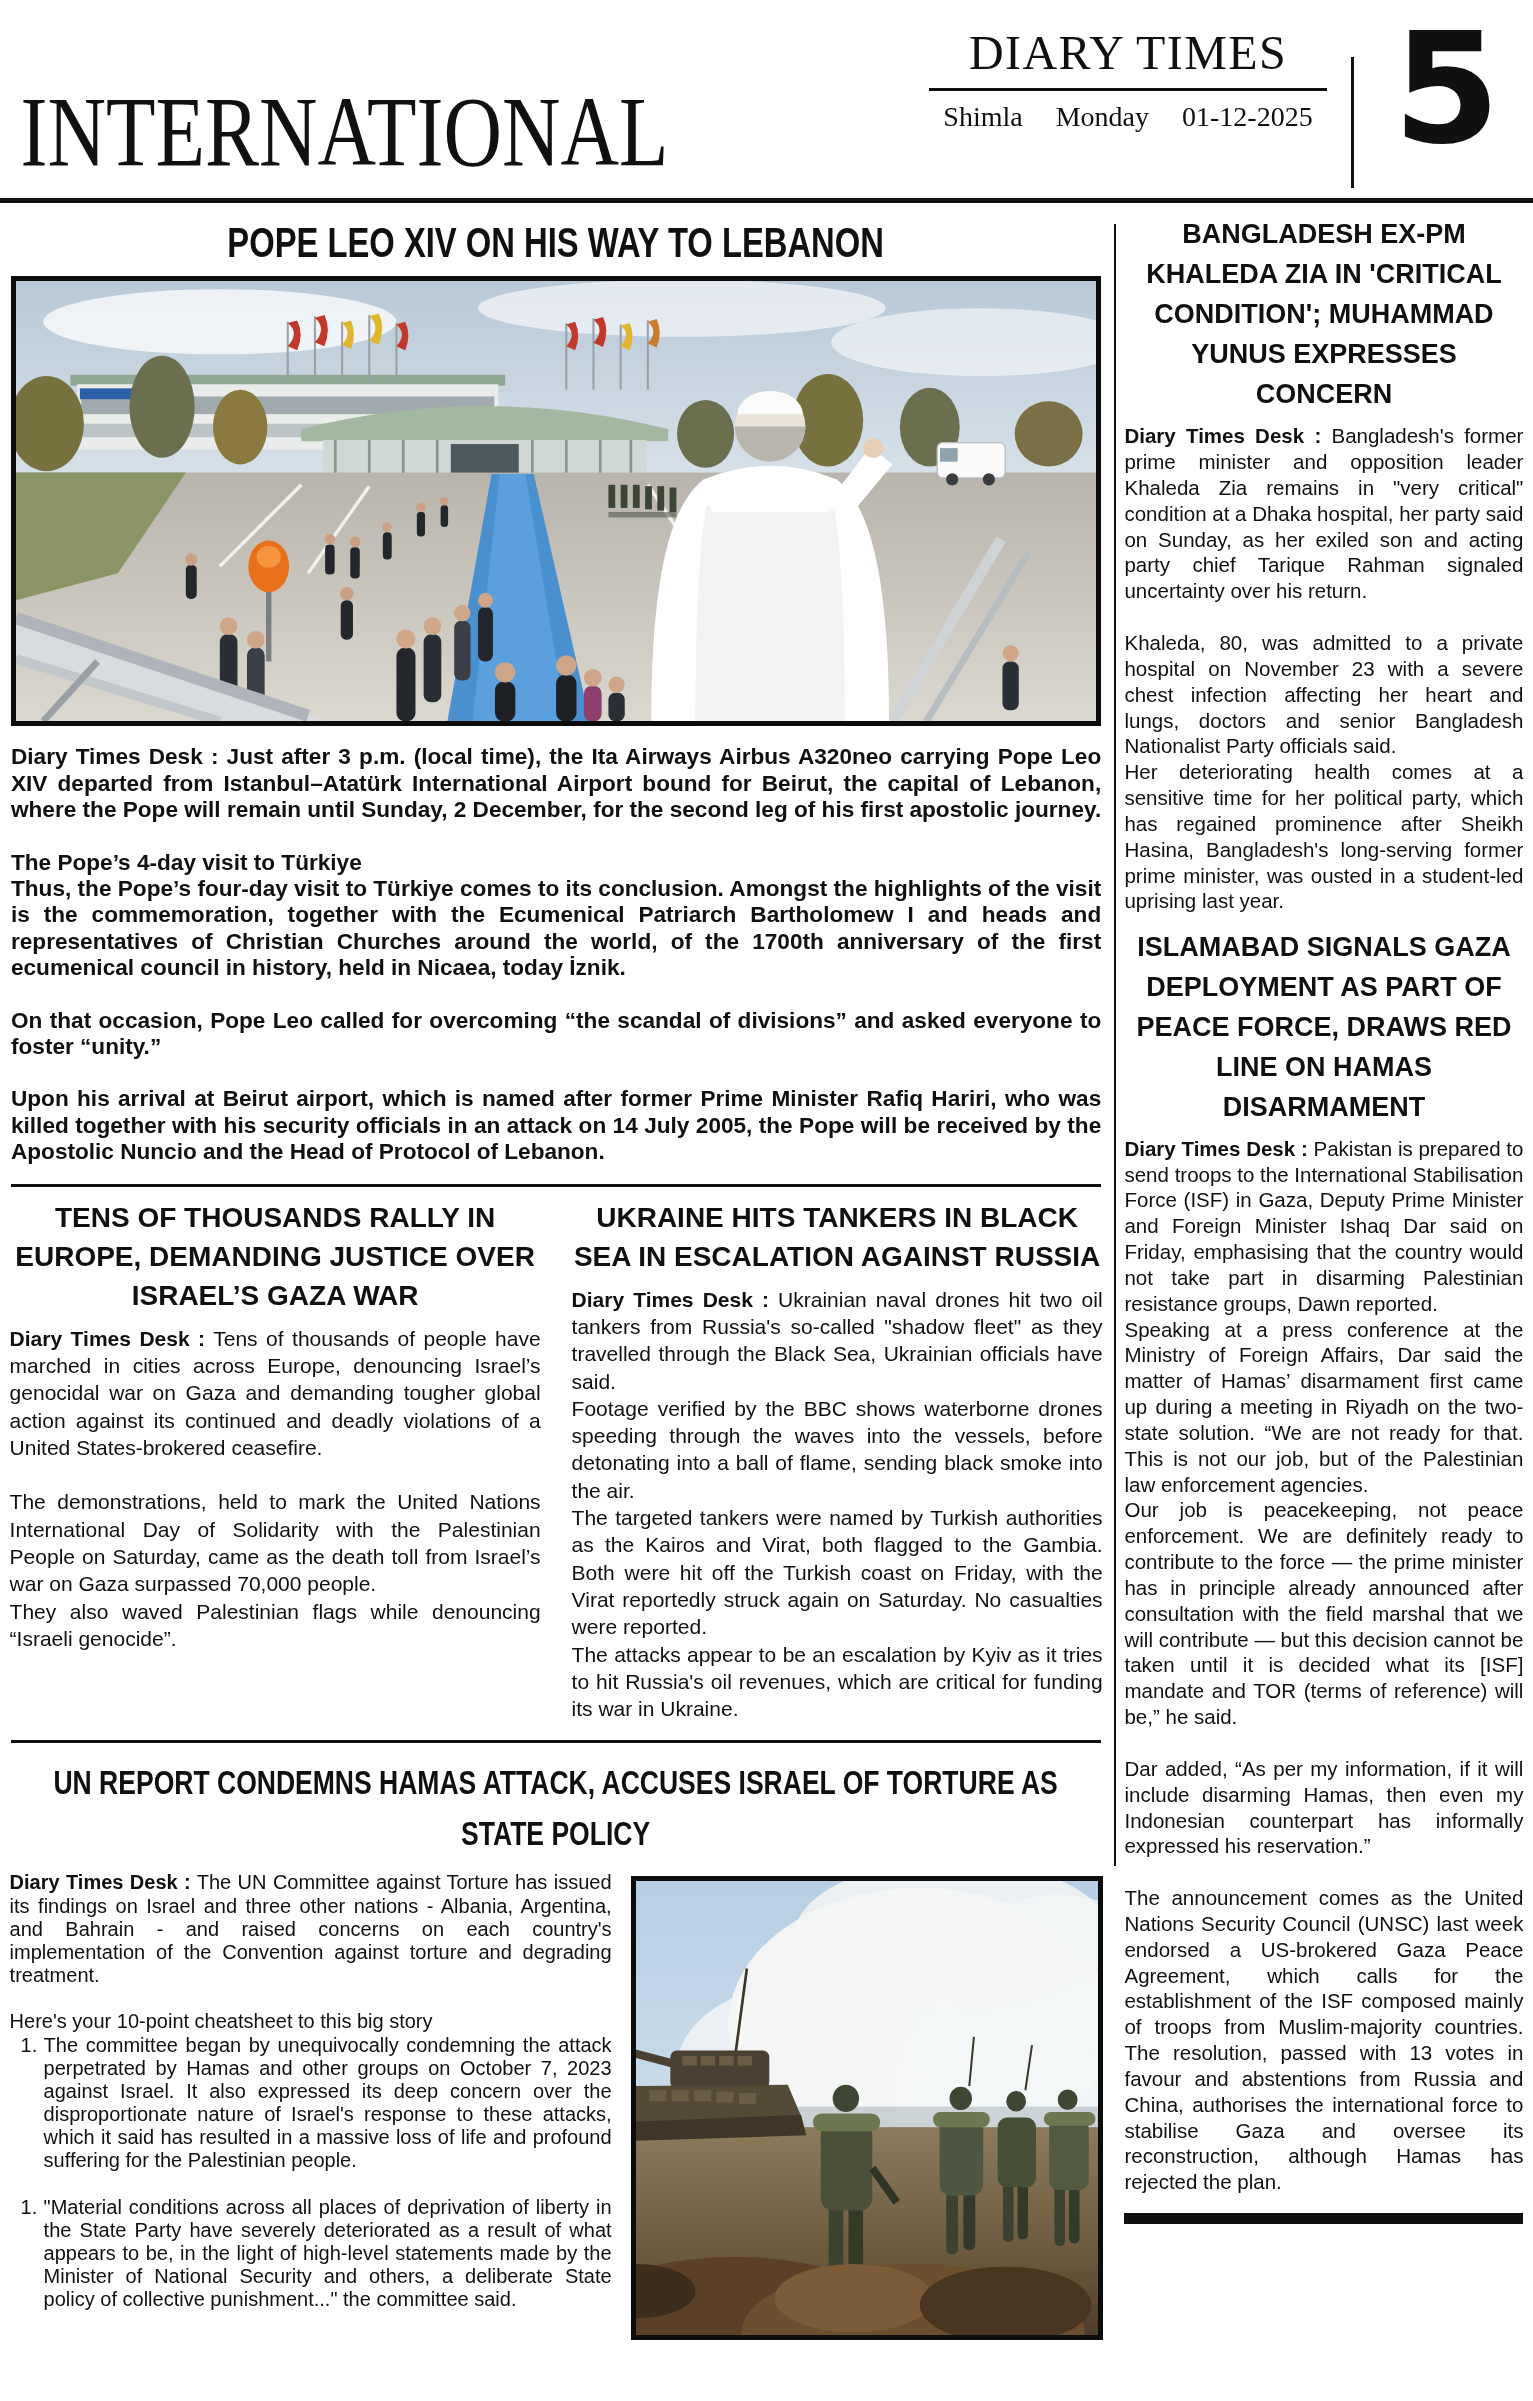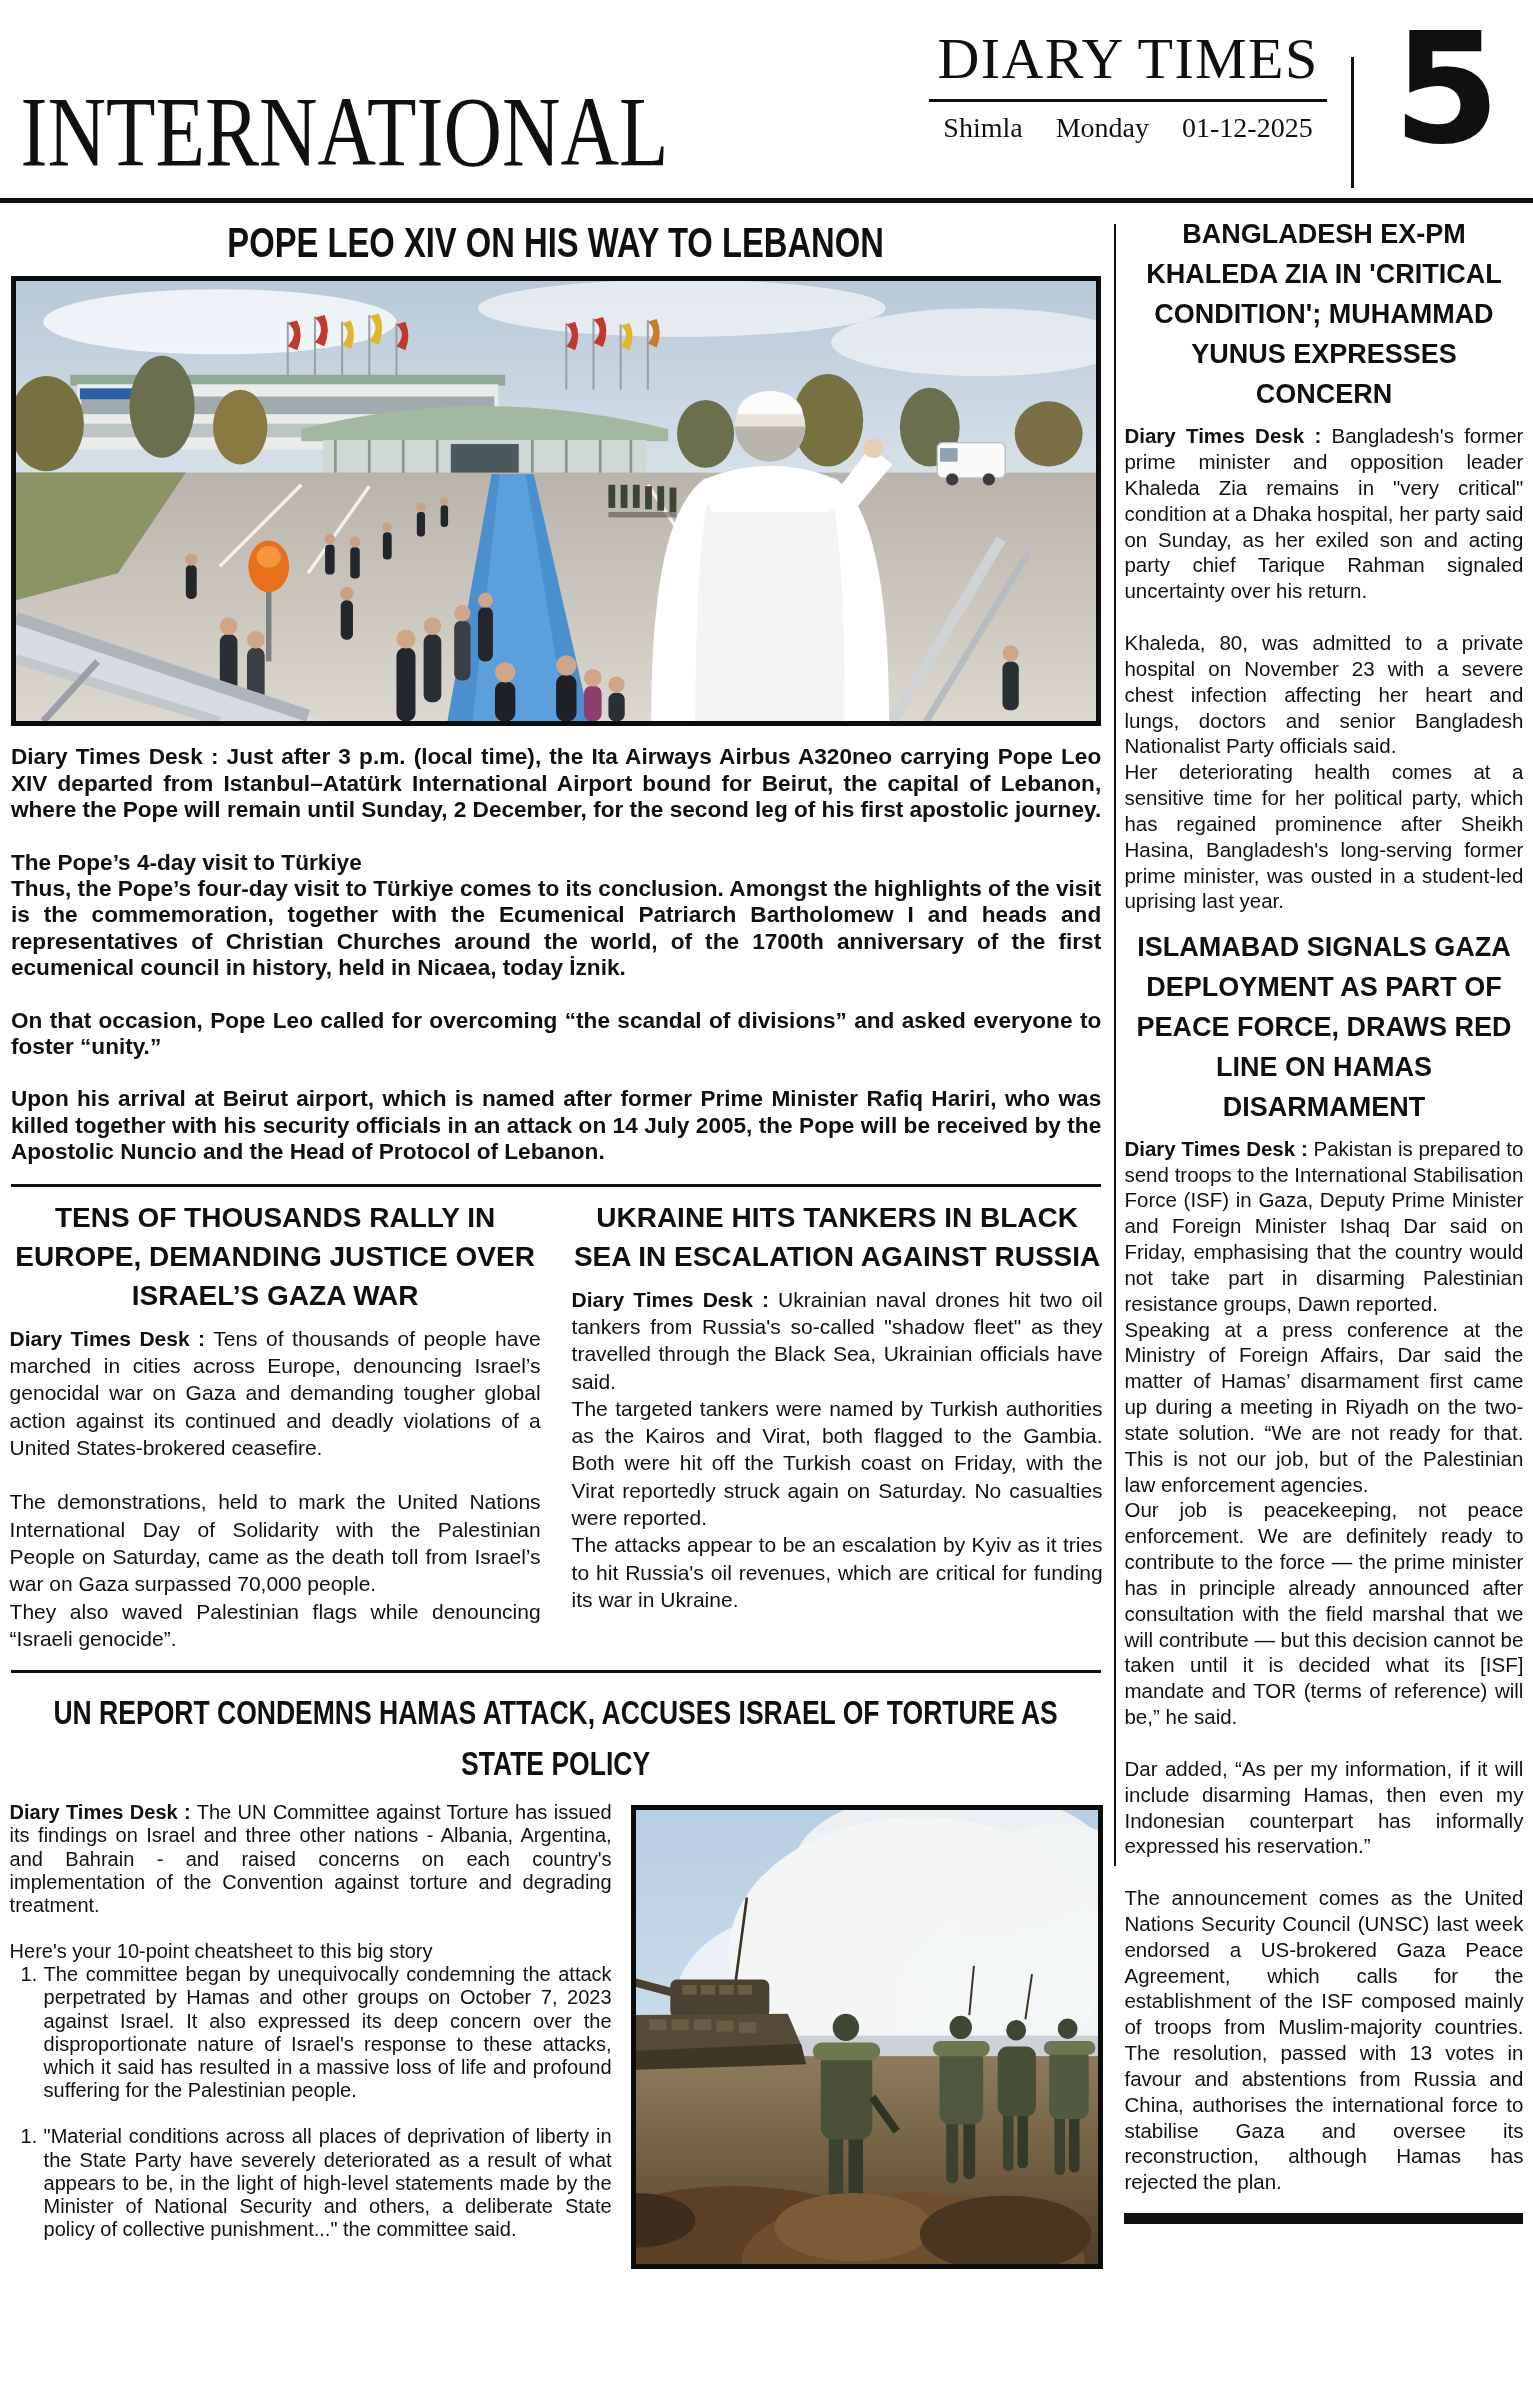--- a/index.html
+++ b/index.html
@@ -3,21 +3,21 @@
 <meta charset="utf-8">
 <style>
   html,body{margin:0;padding:0;background:#e9e9e9;}
   .page{position:relative;width:1533px;height:2401px;background:#ffffff;color:#101010;
         font-family:"Liberation Sans",sans-serif;overflow:hidden;margin:0 auto;}
   
   .hdr{position:relative;height:198px;border-bottom:5.5px solid #101010;}
   .section-title{position:absolute;left:20.5px;bottom:16.4px;font-family:"Liberation Serif",serif;
         font-weight:400;font-size:81px;line-height:1;transform:scaleY(1.22);transform-origin:left bottom;}
   .mast{position:absolute;left:929px;top:27px;width:398px;text-align:center;}
-  .brand{font-family:"Liberation Serif",serif;font-size:58px;line-height:1.1;letter-spacing:1.4px;white-space:nowrap;}
+  .brand{font-family:"Liberation Serif",serif;font-size:48px;line-height:1.1;letter-spacing:1.4px;white-space:nowrap;}
   .brand-rule{border-top:3.4px solid #101010;margin-top:8.2px;}
   .dateline{margin-top:9.6px;font-family:"Liberation Serif",serif;font-size:28px;display:flex;justify-content:center;gap:33px;white-space:nowrap;}
   .hdr-vline{position:absolute;left:1351px;top:57px;width:2.7px;height:131px;background:#101010;}
   .pageno{position:absolute;right:18px;top:4.1px;width:137px;text-align:center;
         font-size:154px;line-height:1.1;font-weight:800;font-family:"DejaVu Sans",sans-serif;}
   
   .content{display:flex;align-items:stretch;padding:0 9.6px;height:1697px;}
   .main{width:1093px;display:flex;flex-direction:column;min-width:0;}
   .vdiv{width:2.7px;background:#101010;margin:20.5px 8.2px 34px 11px;}
   .side{flex:1;min-width:0;padding-top:5.5px;}
@@ -278,20 +278,21 @@
           <div class="body-l">
             <p><strong class="byline">Diary Times Desk :</strong> <span>Tens of thousands of people have marched in cities across Europe, denouncing Israel’s genocidal war on Gaza and demanding tougher global action against its continued and deadly violations of a United States-brokered ceasefire.</span></p>
             <p class="gap">The demonstrations, held to mark the United Nations International Day of Solidarity with the Palestinian People on Saturday, came as the death toll from Israel’s war on Gaza surpassed 70,000 people.</p>
             <p>They also waved Palestinian flags while denouncing “Israeli genocide”.</p>
           </div>
         </div>
         <div class="duo-col">
           <h2>UKRAINE HITS TANKERS IN BLACK SEA IN ESCALATION AGAINST RUSSIA</h2>
           <div class="body-l">
             <p><strong class="byline">Diary Times Desk :</strong> <span>Ukrainian naval drones hit two oil tankers from Russia's so-called "shadow fleet" as they travelled through the Black Sea, Ukrainian officials have said.</span></p>
+            <p>Footage verified by the BBC shows waterborne drones speeding through the waves into the vessels, before detonating into a ball of flame, sending black smoke into the air.</p>
             <p>The targeted tankers were named by Turkish authorities as the Kairos and Virat, both flagged to the Gambia. Both were hit off the Turkish coast on Friday, with the Virat reportedly struck again on Saturday. No casualties were reported.</p>
             <p>The attacks appear to be an escalation by Kyiv as it tries to hit Russia's oil revenues, which are critical for funding its war in Ukraine.</p>
           </div>
         </div>
       </div>
 
       <div class="rule"></div>
 
       <h1 class="h-cond un-h">
         <span class="cond">UN REPORT CONDEMNS HAMAS ATTACK, ACCUSES ISRAEL OF TORTURE AS STATE POLICY</span>

